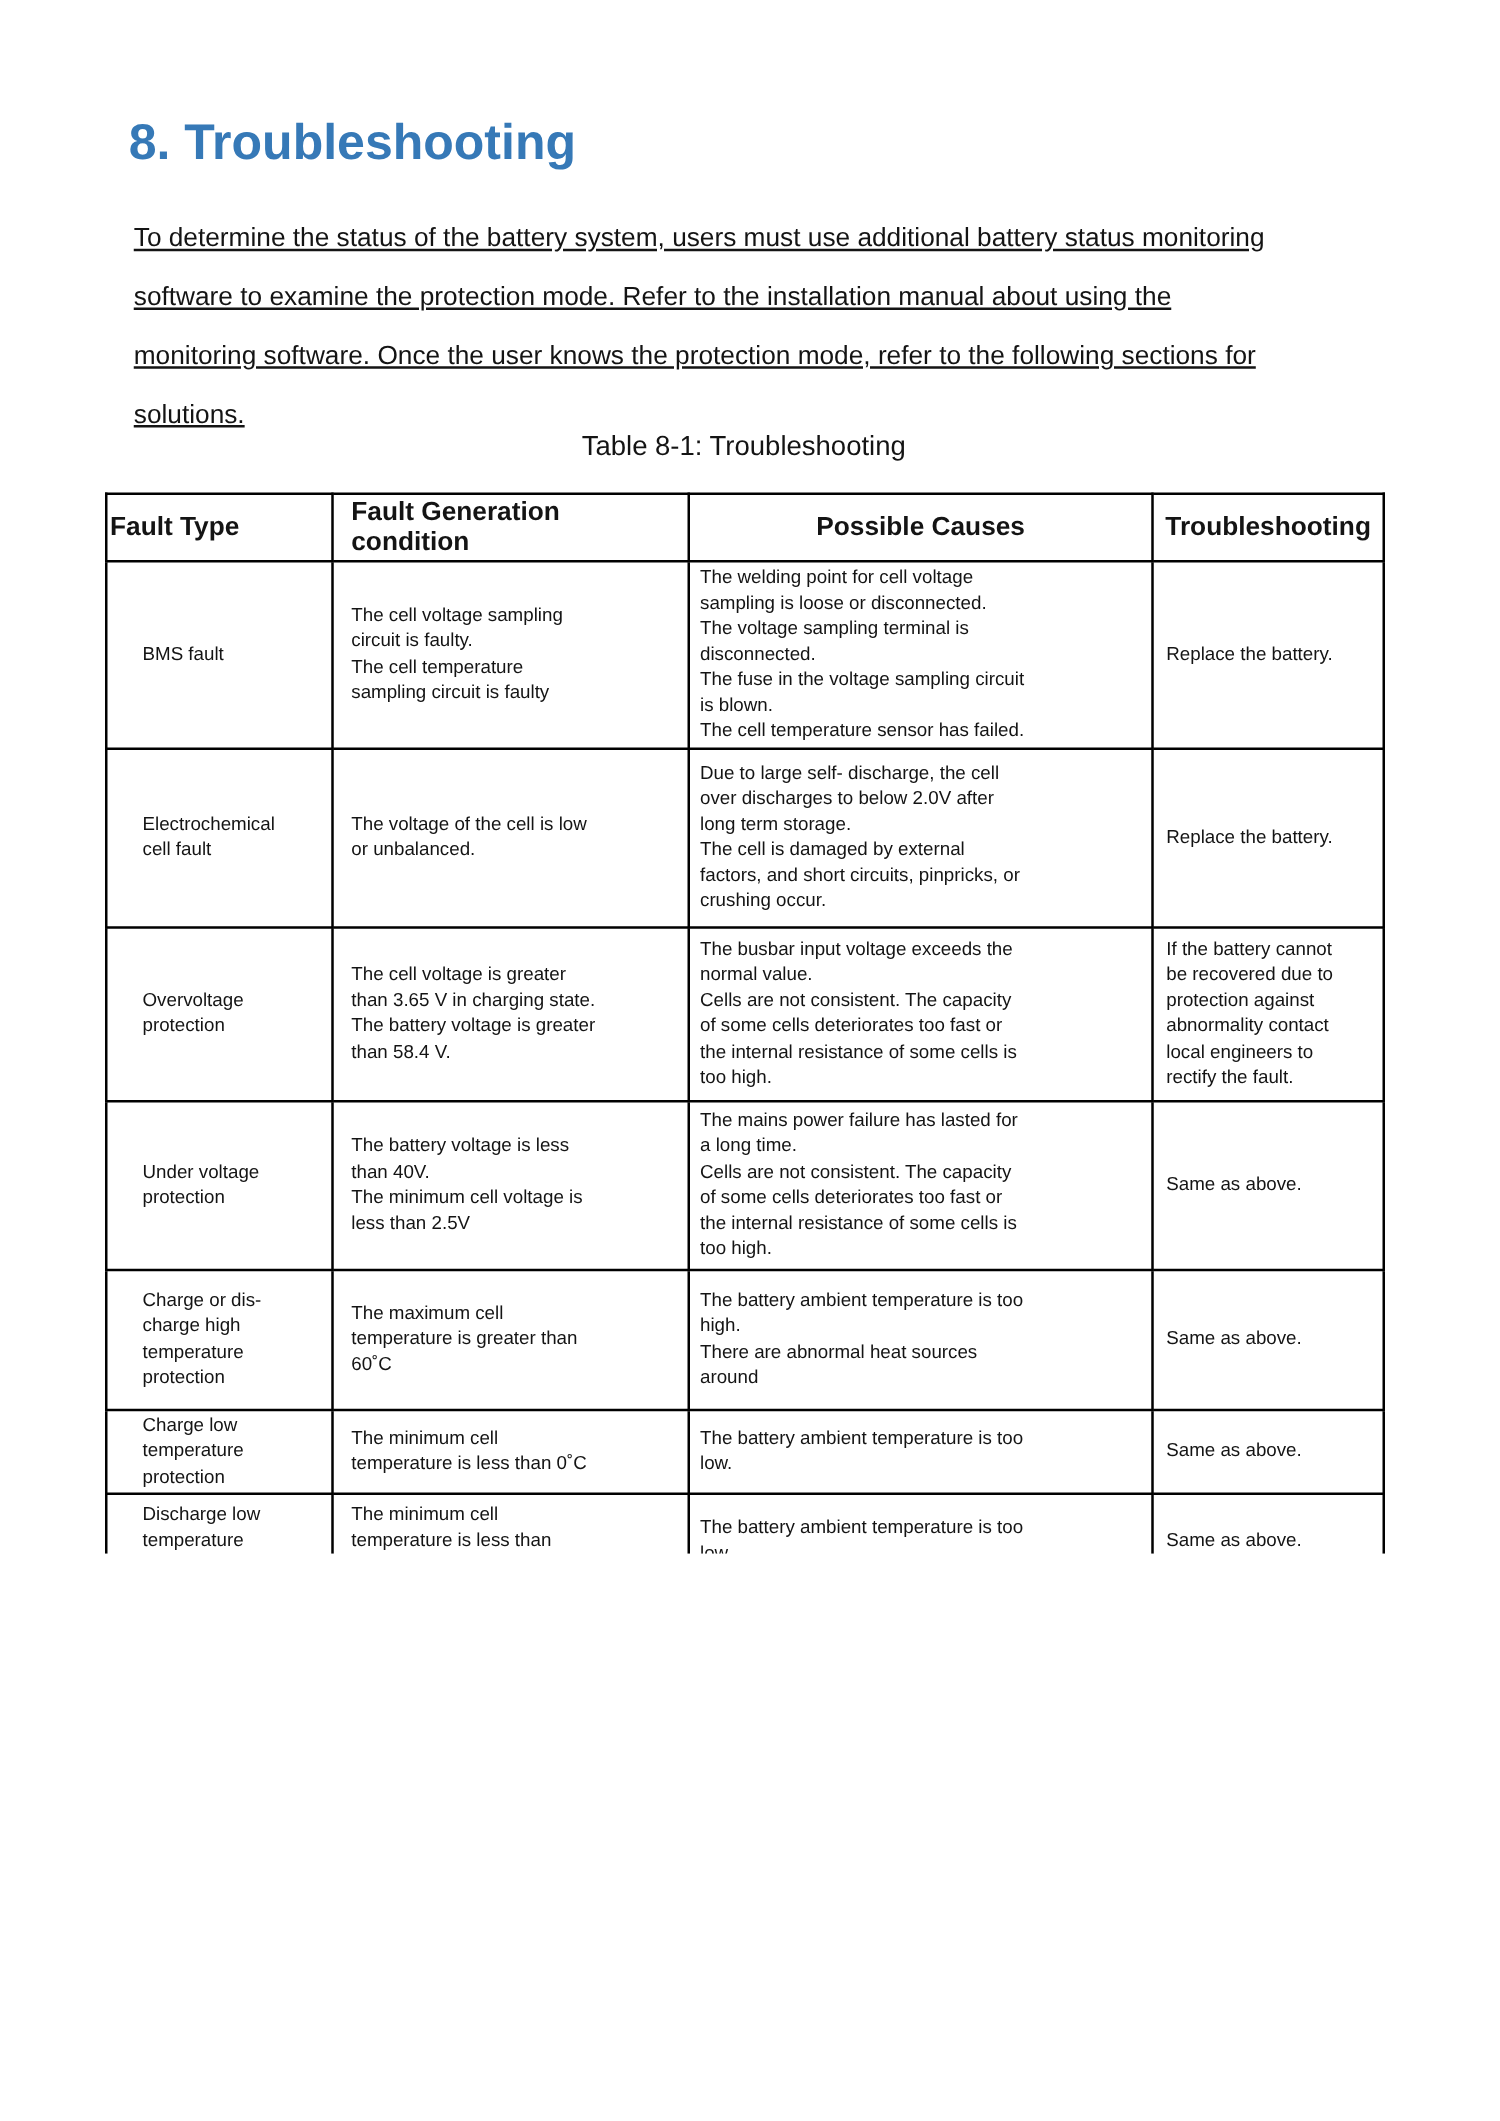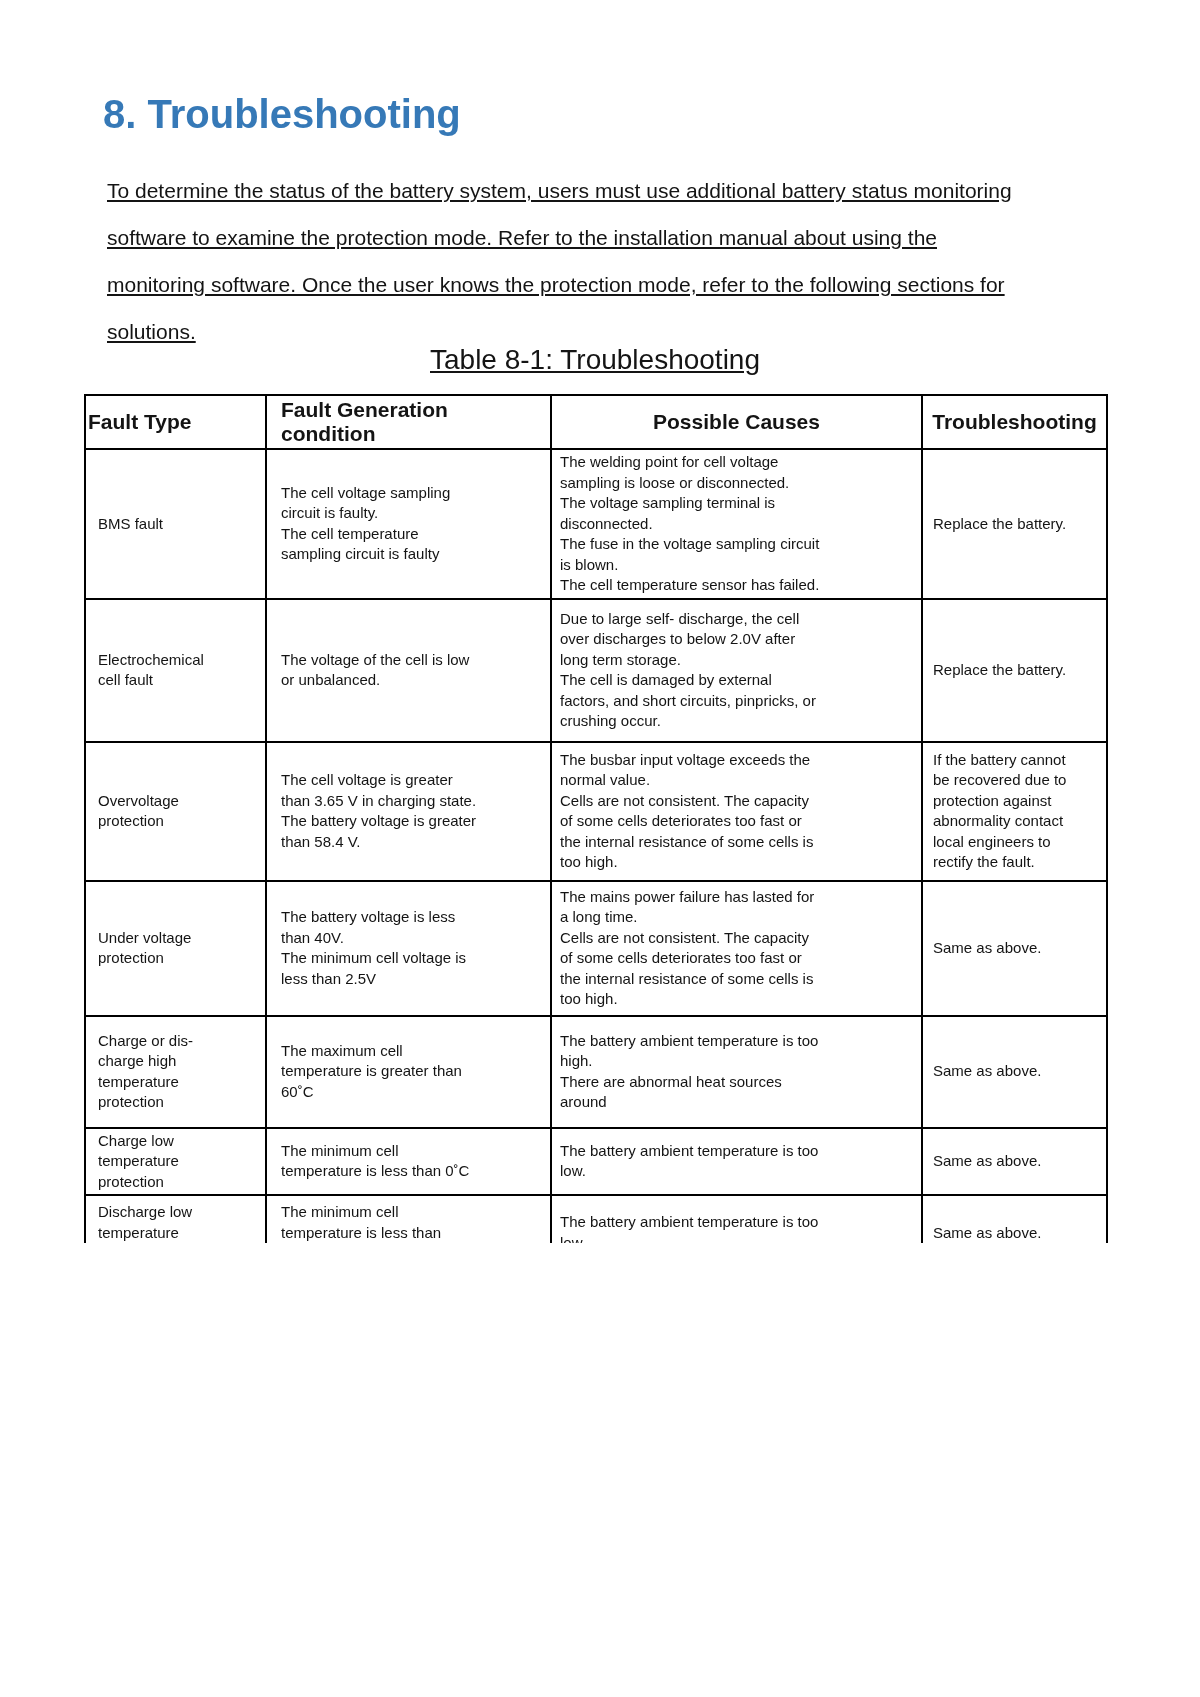--- a/index.html
+++ b/index.html
@@ -18,21 +18,21 @@
   }
   .para{
     position:absolute;left:107px;width:1020px;
     font-size:21px;line-height:47px;
     white-space:pre-line;margin:0;text-decoration:underline;
   }
   .intro{top:167px;}
   .closing{top:1301px;}
   .caption{
     position:absolute;left:84px;top:344px;width:1022px;
-    text-align:center;font-size:28px;text-decoration:underline;
+    text-align:center;font-size:22px;
   }
   table.tbl{
     position:absolute;left:84px;top:394px;
     width:1022px;border-collapse:collapse;table-layout:fixed;
     border:2px solid #000;
   }
   .tbl th,.tbl td{
     border:2px solid #000;
     vertical-align:middle;
     white-space:pre-line;
@@ -41,21 +41,21 @@
     overflow:hidden;
   }
   .tbl th{
     font-weight:700;font-size:21px;line-height:24px;
     text-align:left;padding:2px 4px;
   }
   .tbl tbody tr:last-child td{border-bottom-width:3px;}
   th.c0{padding-left:2px;}
   th.c1{padding-left:14px;}
   th.c2,th.c3{text-align:center;}
-  td.c0{padding:2px 4px 2px 12px;}
+  td.c0{padding:2px 4px 2px 28px;}
   td.c1{padding:2px 6px 2px 14px;}
   td.c2{padding:2px 4px 2px 8px;}
   td.c3{padding:2px 3px 2px 10px;}
   tr.rh{height:54px;}
   tr.r0{height:146px;}
   tr.r1{height:143px;}
   tr.r2{height:139px;}
   tr.r3{height:135px;}
   tr.r4{height:112px;}
   tr.r5{height:62px;}

